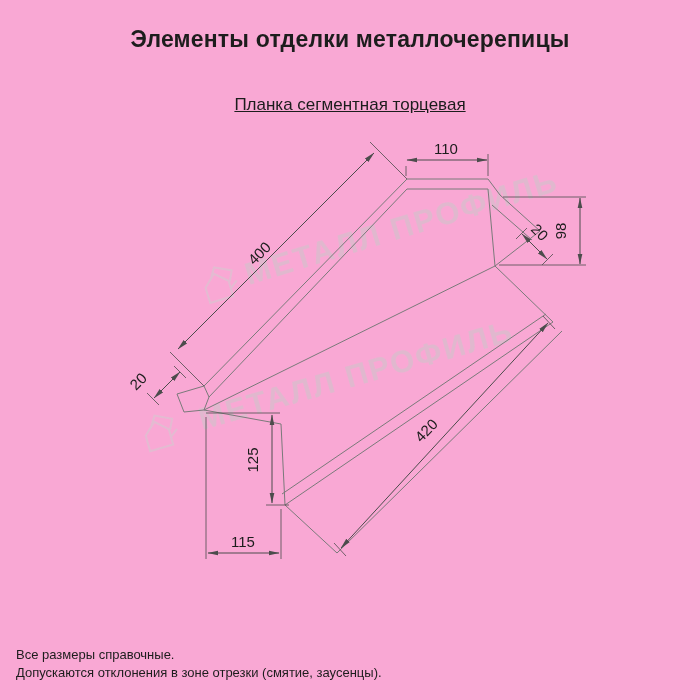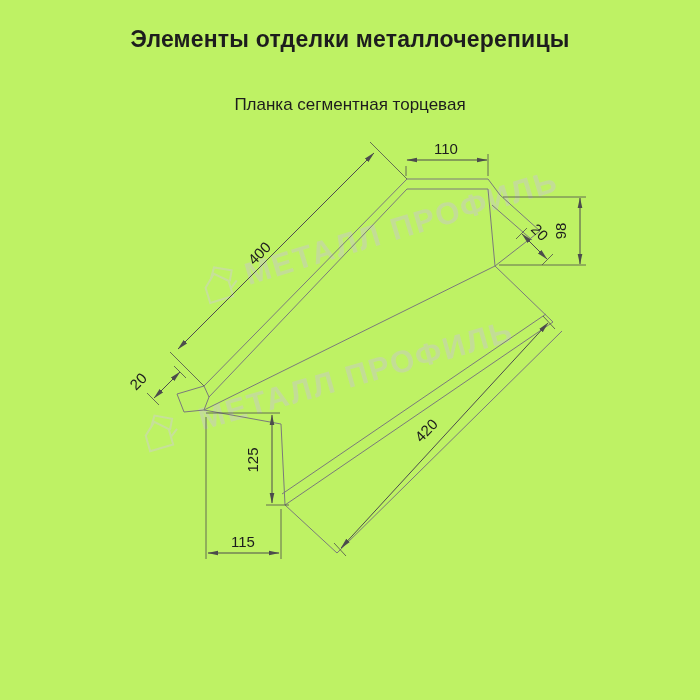--- a/index.html
+++ b/index.html
@@ -1,21 +1,21 @@
 <!DOCTYPE html>
 <html><head>
 <meta charset="utf-8">
 <style>
   html,body{margin:0;padding:0;background:#ffffff;}
-  #canvas{position:relative;width:700px;height:700px;background:#bef264;overflow:hidden;
+  #canvas{position:relative;width:700px;height:700px;background:#f9a8d4;overflow:hidden;
           font-family:"Liberation Sans", sans-serif;color:#1d1d1d;}
   .title{position:absolute;top:26px;left:0;width:700px;text-align:center;
          font-size:23px;font-weight:bold;letter-spacing:0.2px;color:#1d1d1d;}
   .subtitle{position:absolute;top:94px;left:0;width:700px;text-align:center;
-            font-size:17px;line-height:21px;color:#1d1d1d;}
+            font-size:17px;line-height:21px;color:#1d1d1d;text-decoration:underline;}
   .footer{position:absolute;top:646px;left:16px;font-size:13px;line-height:18px;color:#1d1d1d;}
   svg{position:absolute;top:0;left:0;}
   .edge{stroke:#7a7a7a;stroke-width:1;fill:none;stroke-linejoin:round;}
   .dim{stroke:#4c4c4c;stroke-width:1;fill:none;}
   .ext{stroke:#4c4c4c;stroke-width:0.8;fill:none;}
   .dimtxt{font-family:"Liberation Sans", sans-serif;font-size:15px;fill:#1d1d1d;}
   .wm{opacity:0.5;}
   .wm text{font-family:"Liberation Sans", sans-serif;font-size:31px;font-weight:bold;
            letter-spacing:2px;fill:#c9c9c9;}
   .wm path{stroke:#cfcfcf;stroke-width:2;fill:none;}
@@ -125,14 +125,18 @@
       <g>
         <line class="ext" x1="147" y1="393" x2="159" y2="405"></line>
         <line class="ext" x1="174" y1="366" x2="186" y2="378"></line>
         <line class="dim" x1="154" y1="398" x2="180" y2="372" marker-start="url(#arr)" marker-end="url(#arr)"></line>
         <text class="dimtxt" transform="rotate(-45 142 385)" x="142" y="385" text-anchor="middle">20</text>
       </g>
 
     </g>
   </svg>
 
+  <div class="footer">
+    <div>Все размеры справочные.</div>
+    <div>Допускаются отклонения в зоне отрезки (смятие, заусенцы).</div>
+  </div>
 
 </div>
 
 </body></html>

